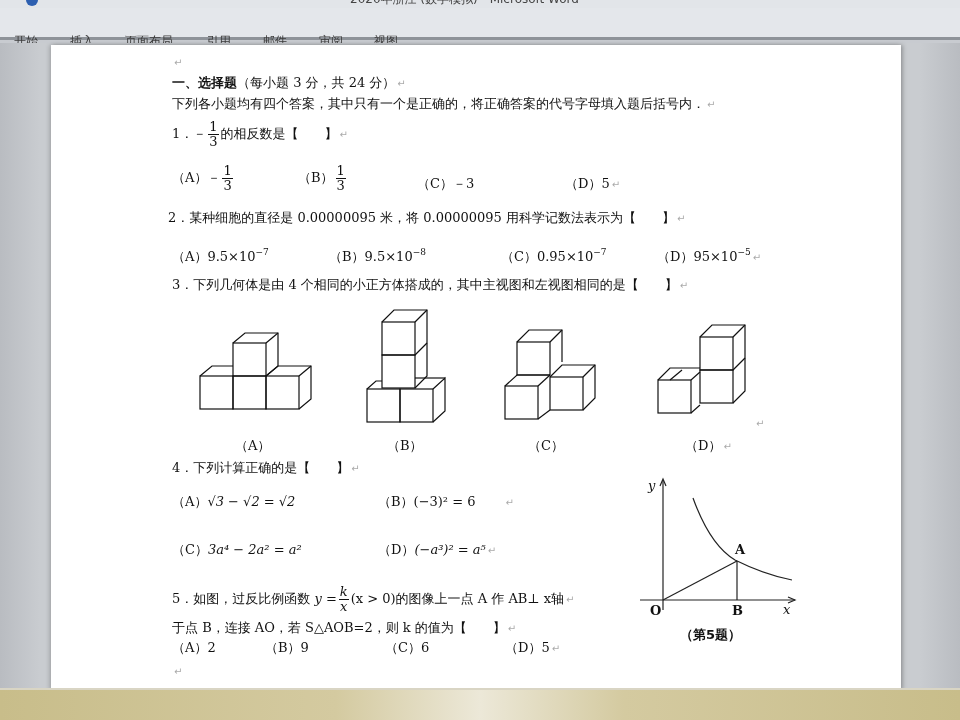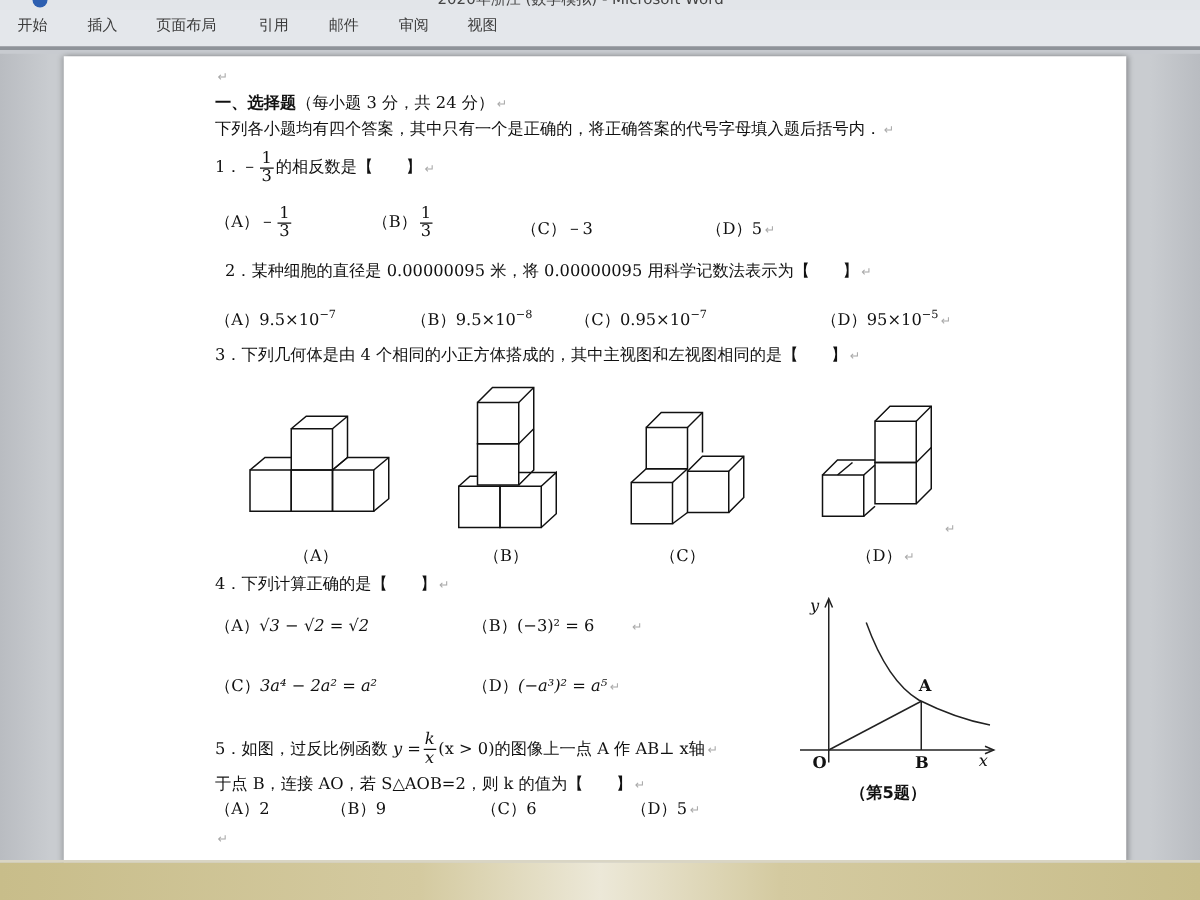--- a/index.html
+++ b/index.html
@@ -1,21 +1,21 @@
 <!DOCTYPE html>
 <html><head>
 <meta charset="utf-8">
 <style>
   * { box-sizing: border-box; margin: 0; padding: 0; }
   body { width: 960px; height: 720px; overflow: hidden; background: #c8cbd0; font-family: "DejaVu Serif", "Liberation Serif", serif; position: relative; }
   .titlebar { position: absolute; left: 0; top: 0; width: 960px; height: 8px; background: #e2e5e9; overflow: hidden; }
   .titlebar .title { position: absolute; left: 350px; top: -9px; font-family: "DejaVu Sans", sans-serif; font-size: 12px; color: #444; white-space: nowrap; }
   .titlebar .qa { position: absolute; left: 26px; top: -6px; width: 12px; height: 12px; border-radius: 50%; background: #2d5fb0; }
   .ribbon { position: absolute; left: 0; top: 8px; width: 960px; height: 32px; background: #e4e7eb; border-bottom: 3px solid #8e9399; }
-  .ribbon .tab { position: absolute; top: 4px; font-family: "DejaVu Sans", sans-serif; font-size: 12px; color: #3b3b3b; cursor: pointer; }
+  .ribbon .tab { position: absolute; top: 25px; font-family: "DejaVu Sans", sans-serif; font-size: 12px; color: #3b3b3b; cursor: pointer; }
   .workspace { position: absolute; left: 0; top: 43px; width: 960px; height: 645px; background: linear-gradient(to right, #b9bcc1 0, #c9ccd0 40px, #c9ccd0 920px, #b9bcc1 960px); }
   .page { position: absolute; left: 51px; top: 45px; width: 850px; height: 645px; background: #fff; box-shadow: 2px 0 4px rgba(0,0,0,0.25), -2px 0 4px rgba(0,0,0,0.15); }
   .bottom { position: absolute; left: 0; top: 688px; width: 960px; height: 32px; background: linear-gradient(to right, #c8bd8a 0%, #d4caa0 35%, #ece8d8 50%, #d4caa0 65%, #c8bd8a 100%); border-top: 2px solid #d9d5c4; }
   .t { position: absolute; font-size: 13px; color: #111; white-space: nowrap; line-height: 16px; }
   .mk { color: #aaa; font-size: 10px; margin-left: 2px; font-family: "DejaVu Sans", sans-serif; }
   .bold { font-weight: bold; }
   .frac { display: inline-block; vertical-align: middle; text-align: center; line-height: 14px; margin: 0 2px; }
   .frac .n { display: block; border-bottom: 1px solid #111; padding: 0 1px; }
   .frac .d { display: block; }
   sup { font-size: 9px; vertical-align: 6px; }
@@ -60,26 +60,26 @@
   </div>
   <div class="t" style="left:172px;top:164px">
     <span>（A）－</span><span class="frac"><span class="n">1</span><span class="d">3</span></span>
   </div>
   <div class="t" style="left:298px;top:164px">
     <span>（B）</span><span class="frac"><span class="n">1</span><span class="d">3</span></span>
   </div>
   <div class="t" style="left:417px;top:176px">（C）－3</div>
   <div class="t" style="left:565px;top:176px"><span>（D）5</span><span class="mk">↵</span></div>
 
-  <div class="t" style="left:180px;top:210px">
+  <div class="t" style="left:168px;top:210px">
     <span>2．某种细胞的直径是 0.00000095 米，将 0.00000095 用科学记数法表示为【　　】</span><span class="mk">↵</span>
   </div>
   <div class="t" style="left:172px;top:244px"><span>（A）9.5×10</span><sup>−7</sup></div>
   <div class="t" style="left:329px;top:244px"><span>（B）9.5×10</span><sup>−8</sup></div>
-  <div class="t" style="left:460px;top:244px"><span>（C）0.95×10</span><sup>−7</sup></div>
+  <div class="t" style="left:501px;top:244px"><span>（C）0.95×10</span><sup>−7</sup></div>
   <div class="t" style="left:657px;top:244px"><span>（D）95×10</span><sup>−5</sup><span class="mk">↵</span></div>
 
   <div class="t" style="left:172px;top:277px">
     <span>3．下列几何体是由 4 个相同的小正方体搭成的，其中主视图和左视图相同的是【　　】</span><span class="mk">↵</span>
   </div>
 
   <svg style="left:195px;top:325px" width="120" height="90" viewBox="0 0 120 90">
     <g fill="none" stroke="#111" stroke-width="1.2">
 
       <rect x="38" y="18" width="33" height="33"></rect>

